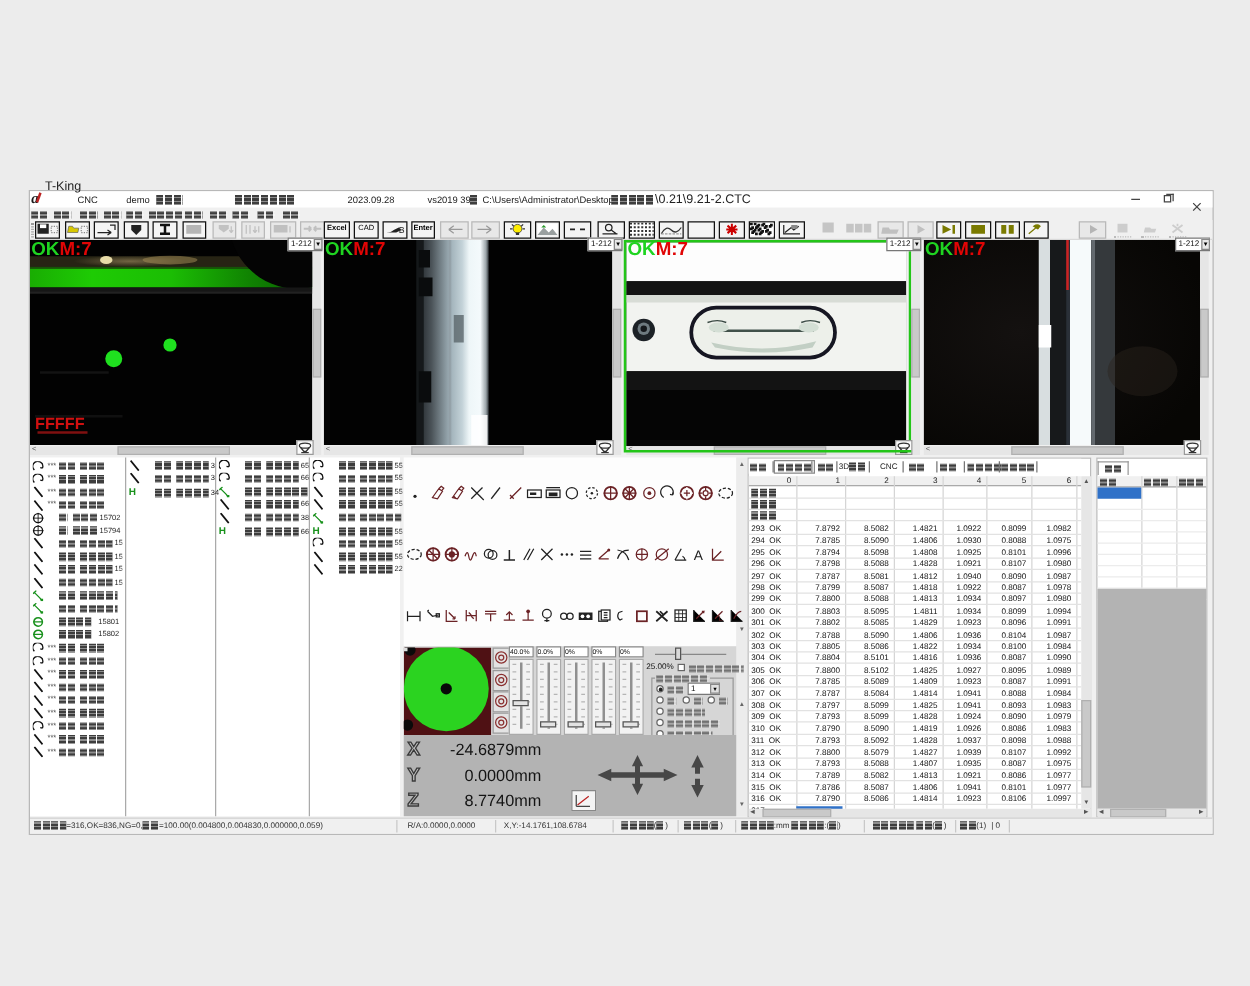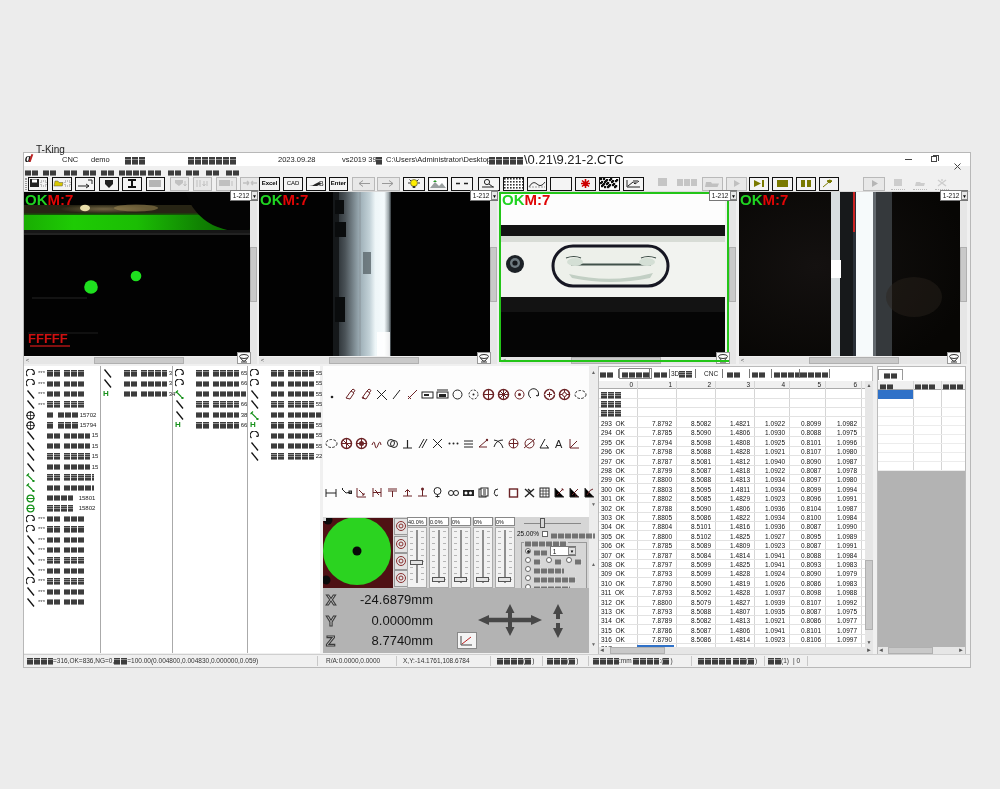--- a/index.html
+++ b/index.html
@@ -12,29 +12,29 @@
 .thumb{background:#c9c9c9;border:1px solid #b0b0b0}
 .row{position:absolute;white-space:nowrap;overflow:hidden}
 </style></head><body>
 <div class="abs" style="left:23px;top:152px;width:948px;height:516px;background:#f0f0f0;border:1px solid #b8b8b8">
 </div>
 <div class="abs" style="left:24px;top:153px;width:946px;height:13px;background:#fff"></div>
 <div class="abs" style="left:25px;top:153px;width:10px;height:11px;font-family:'Liberation Serif',serif;font-style:italic;font-weight:bold;font-size:12px;color:#1a1a1a;line-height:11px">a</div>
 <div class="abs" style="left:30px;top:154px;width:2px;height:8px;background:#b22;transform:rotate(20deg)"></div>
 <div class="abs" style="left:36px;font-size:10px;color:#222;top:145px;line-height:10px">T-King</div>
 <div class="abs" style="left:62px;font-size:7.5px;color:#222;top:155px;line-height:10px">CNC</div>
-<div class="abs" style="left:91px;font-size:7.5px;color:#222;top:155px;line-height:10px">demo&nbsp;</div>
+<div class="abs" style="left:101px;font-size:7.5px;color:#222;top:155px;line-height:10px">demo&nbsp;</div>
 <div class="abs" style="left:125px;top:156px;height:8px;line-height:8px"><span class="cjk cjk8" style="width:21px"></span></div>
 <div class="abs" style="left:188px;top:156px;height:8px;line-height:8px"><span class="cjk cjk8" style="width:48px"></span></div>
 <div class="abs" style="left:278px;font-size:7.5px;color:#222;top:155px;line-height:10px">2023.09.28</div>
 <div class="abs" style="left:342px;font-size:7.5px;color:#222;top:155px;line-height:10px">vs2019 39</div>
 <div class="abs" style="left:376px;top:156px;height:8px;line-height:8px"><span class="cjk cjk8" style="width:7px"></span></div>
 <div class="abs" style="left:386px;font-size:7.5px;color:#222;top:155px;line-height:10px">C:\Users\Administrator\Desktop\</div>
 <div class="abs" style="left:489px;top:156px;height:8px;line-height:8px"><span class="cjk cjk8" style="width:35px"></span></div>
-<div class="abs" style="left:524px;font-size:13px;color:#222;top:155px;line-height:10px">\0.21\9.21-2.CTC</div>
+<div class="abs" style="left:524px;font-size:10px;color:#222;top:155px;line-height:10px">\0.21\9.21-2.CTC</div>
 <div class="abs" style="left:905px;top:159px;width:7px;height:1px;background:#444"></div>
 <div class="abs" style="left:931px;top:156px;width:6px;height:6px;border:1px solid #444"></div>
 <div class="abs" style="left:933px;top:155px;width:6px;height:6px;border-top:1px solid #444;border-right:1px solid #444"></div>
 <div class="abs" style="left:954px;top:156px"><svg width="7" height="7">
       <path d="M0.5 0.5 L6.5 6.5 M6.5 0.5 L0.5 6.5" stroke="#444" stroke-width="1"></path>
     </svg></div>
 <div class="abs" style="left:25px;top:168px;height:7px;line-height:7px"><span class="cjk cjk7" style="width:14px"></span></div>
 <div class="abs" style="left:43px;top:168px;height:7px;line-height:7px"><span class="cjk cjk7" style="width:14px"></span></div>
 <div class="abs" style="left:64px;top:168px;height:7px;line-height:7px"><span class="cjk cjk7" style="width:14px"></span></div>
 <div class="abs" style="left:83px;top:168px;height:7px;line-height:7px"><span class="cjk cjk7" style="width:14px"></span></div>

